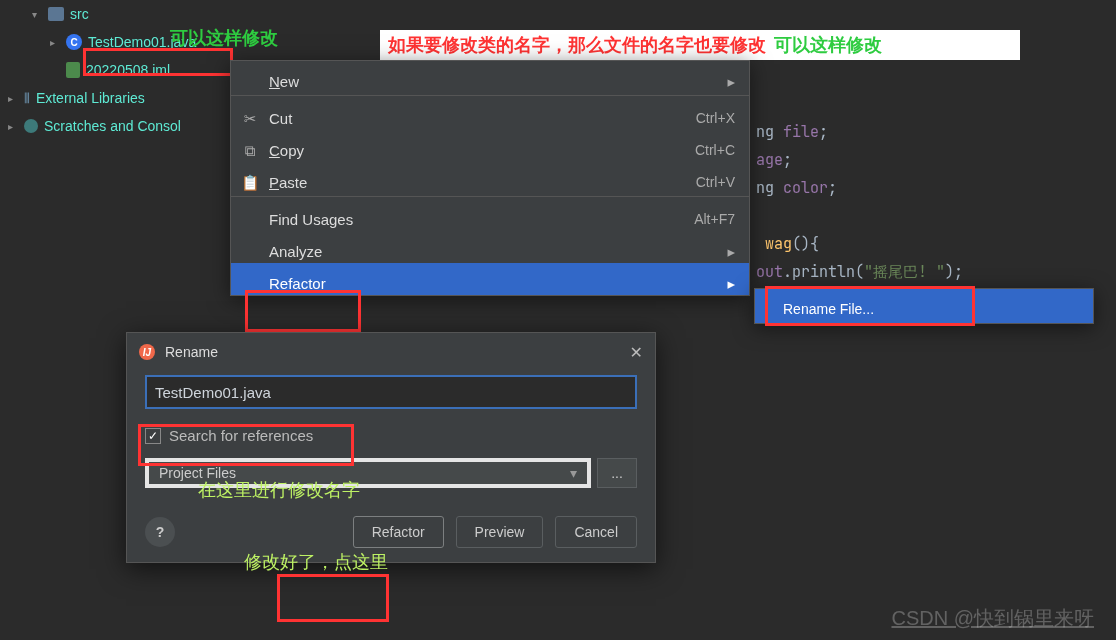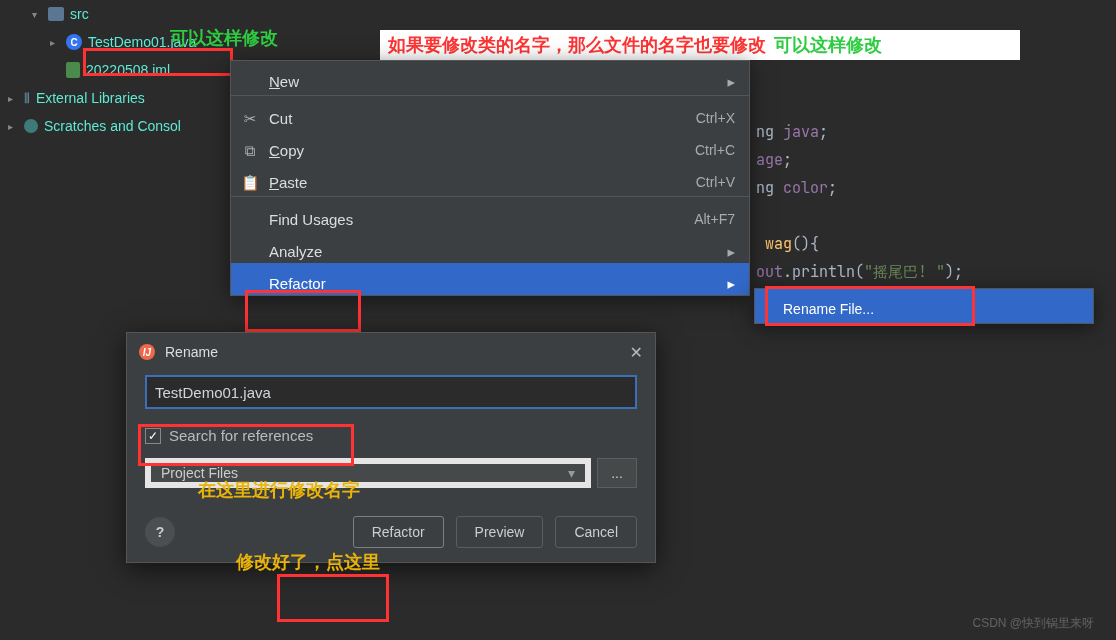--- a/index.html
+++ b/index.html
@@ -87,34 +87,34 @@
   .dlg-prompt { color:#bbb; margin:4px 0 12px 0; font-size:15px; }
   .dlg-input {
     width:100%; height:34px; background:#2b2b2b;
     border:2px solid #3b6fb8; color:#cfd5dc;
     padding:0 8px; font-size:15px;
   }
   .chk-row { display:flex; align-items:center; gap:8px; margin:18px 0 14px 0; color:#bbb; font-size:15px; }
   .chk { width:16px; height:16px; border:1px solid #888; background:#3c3f41; display:inline-flex; align-items:center; justify-content:center; color:#fff; font-size:12px; }
   .scope-row { display:flex; gap:6px; align-items:center; }
   .scope {
-    flex:1; height:30px; background:#45494a; border:6px solid #e5e5e5;
+    flex:1; height:30px; background:#45494a; border:4px solid #e5e5e5;
     color:#ccc; display:flex; align-items:center; padding:0 10px;
   }
   .scope-caret { margin-left:auto; color:#999; }
   .scope-btn { width:40px; height:30px; background:#45494a; border:1px solid #5a5e60; color:#ccc; text-align:center; line-height:28px; }
   .dlg-buttons { display:flex; align-items:center; gap:12px; margin:28px 18px 0 18px; }
   .help { width:30px; height:30px; border-radius:50%; background:#4b4f51; color:#ccc; display:flex; align-items:center; justify-content:center; font-weight:bold; }
   .btn { height:32px; padding:0 18px; border:1px solid #5a5e60; background:#3c3f41; color:#ccc; display:flex; align-items:center; border-radius:3px; cursor:pointer; }
   .btn.primary { border:1px solid #7c7f80; }
 
-  .anno-red-text { position:absolute; color:#eab308; font-weight:bold; font-size:18px; }
-
-  
-  .wm { position:absolute; right:22px; bottom:8px; color:rgba(200,200,200,.35); font-size:12px; }
+  .anno-red-text { position:absolute; color:#bef264; font-weight:normal; font-size:18px; }
+
+  
+  .wm { position:absolute; right:22px; bottom:8px; color:rgba(200,200,200,.35); font-size:20px;text-decoration:underline; }
 </style>
 </head>
 <body>
 
 <div class="tree">
   <div class="tree-row indent1">
     <span class="caret">▾</span>
     <span class="folder-icon"></span>
     <span class="label">src</span>
   </div>
@@ -143,21 +143,21 @@
 <div class="highlight-box-red" style="left:83px; top:48px; width:150px; height:28px;"></div>
 
 <div class="anno-green" style="left:170px; top:26px;">可以这样修改</div>
 
 <div class="anno-white-box">
   <span class="anno-red">如果要修改类的名字，那么文件的名字也要修改</span>
   <span class="anno-green2">可以这样修改</span>
 </div>
 
 <div class="code">
-<span>ng </span><span class="fld">java</span><span>;</span>
+<span>ng </span><span class="fld">file</span><span>;</span>
 <span class="fld">age</span><span>;</span>
 <span>ng </span><span class="fld">color</span><span>;</span>
 
 <span class="mtd"> wag</span><span>(){</span>
 <span class="fld">out</span><span>.println(</span><span class="str">"摇尾巴! "</span><span>);</span>
 </div>
 
 <div class="ctx">
   <div class="ctx-item">
     <span class="ico"></span>
@@ -249,15 +249,15 @@
       </div>
   </div>
 </div>
 
 <div class="highlight-box-red" style="left:138px; top:424px; width:216px; height:42px;"></div>
 
 <div class="anno-red-text" style="left:198px; top:478px;">在这里进行修改名字</div>
 
 <div class="highlight-box-red" style="left:277px; top:574px; width:112px; height:48px;"></div>
 
-<div class="anno-red-text" style="left:236px; top:550px;text-align:center;">修改好了，点这里</div>
+<div class="anno-red-text" style="left:244px; top:550px;text-align:center;">修改好了，点这里</div>
 
 <div class="wm">CSDN @快到锅里来呀</div>
 
 </body></html>

